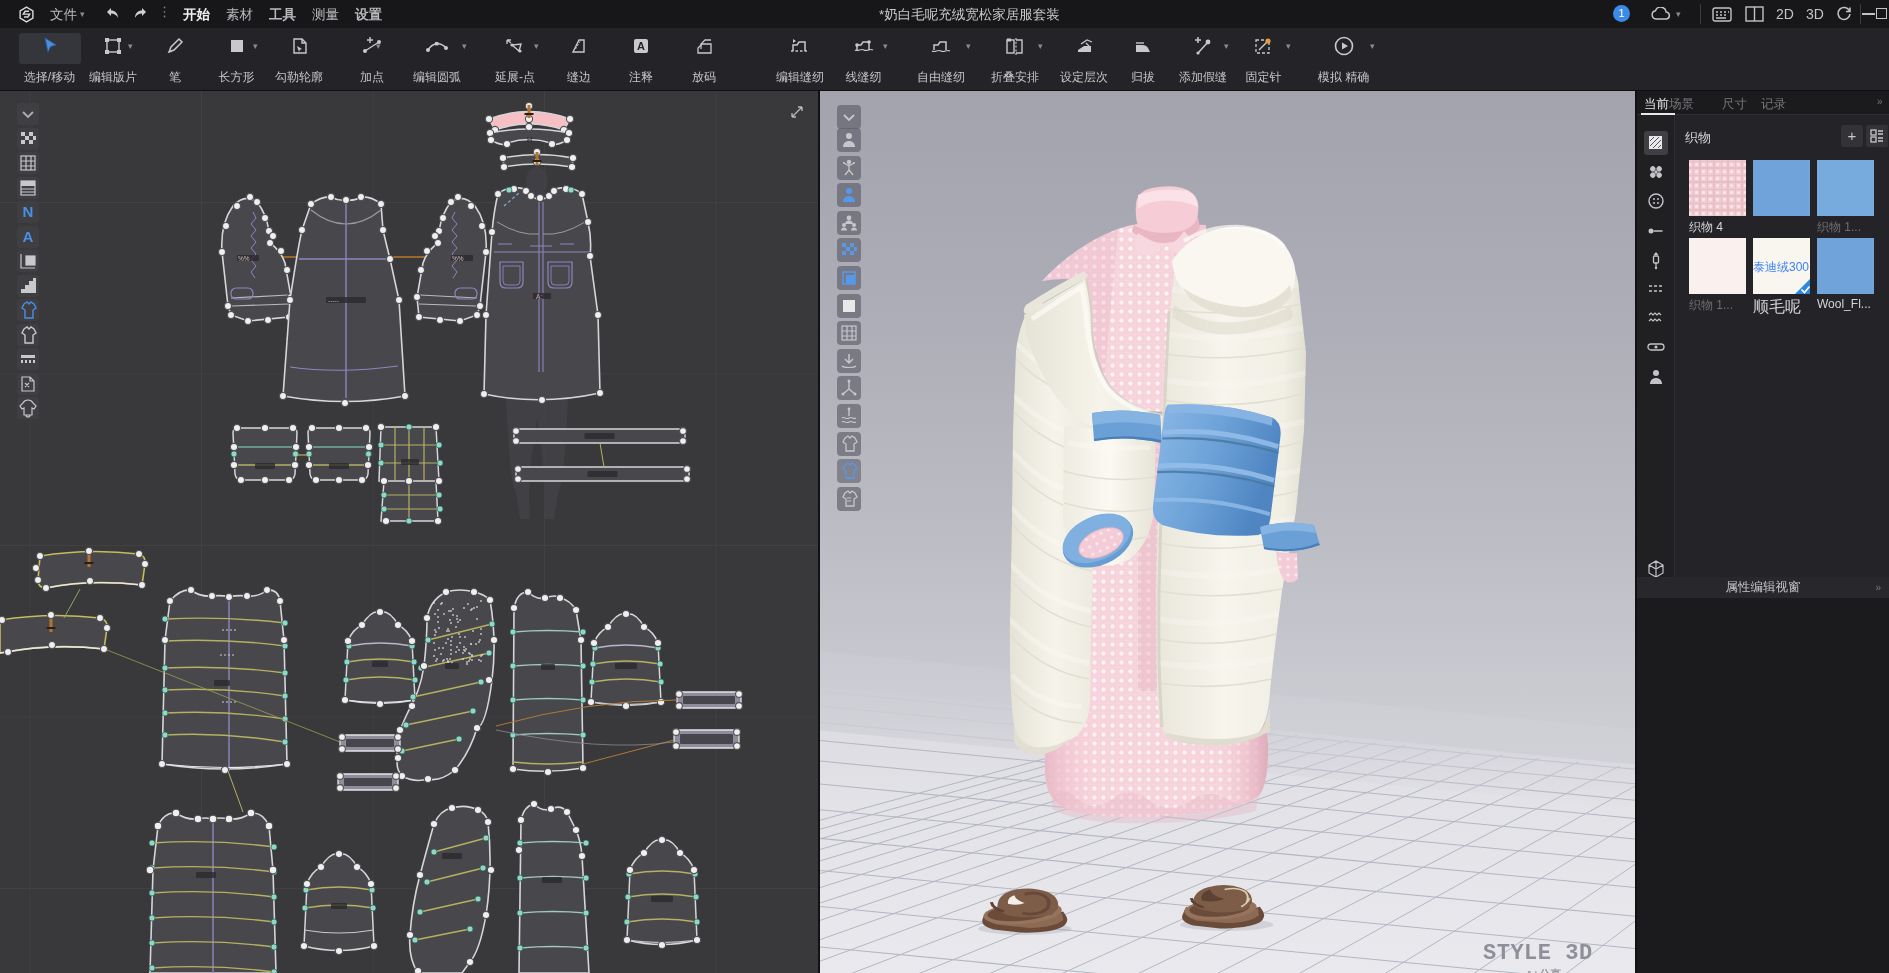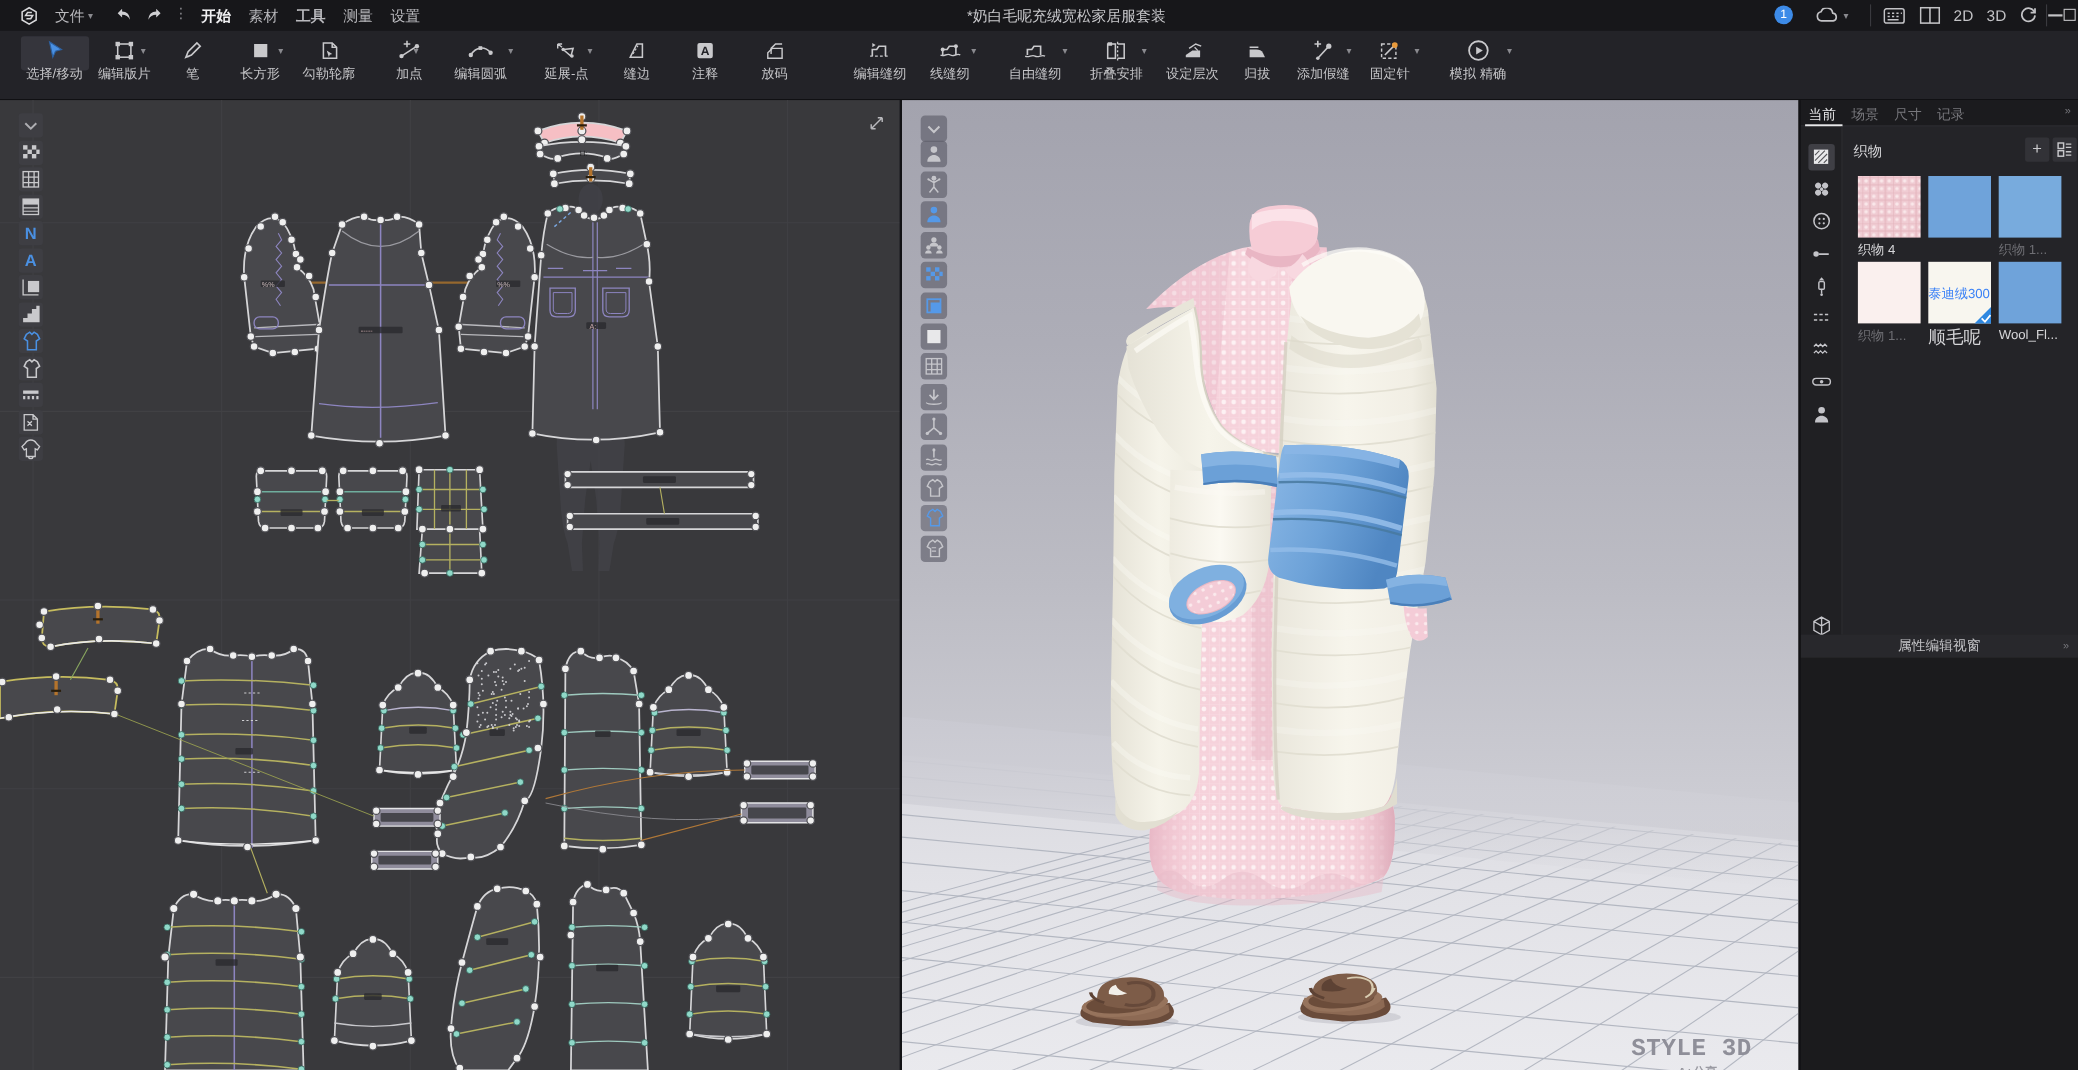--- a/index.html
+++ b/index.html
@@ -3,21 +3,21 @@
 *{margin:0;padding:0;box-sizing:border-box;}
 html,body{width:1889px;height:973px;overflow:hidden;background:#17171a;}
 body{font-family:"Liberation Sans",sans-serif;}
 #app{position:absolute;top:0;left:0;width:1889px;height:709px;}
 .abs{position:absolute;}
 #topbar{left:0;top:0;width:1889px;height:28px;background:#17171a;color:#c3c3c6;}
 #toolbar{left:0;top:28px;width:1889px;height:63px;background:#232328;border-bottom:1px solid #101013;}
 .menuitem{position:absolute;top:6px;font-size:13.5px;color:#b9b9bd;}
 .tbtn{position:absolute;top:4px;text-align:center;color:#c6c6c9;font-size:12px;}
 .tbtn .ic{height:27px;display:flex;align-items:center;justify-content:center;}
-.tbtn .lb{margin-top:0;white-space:nowrap;}
+.tbtn .lb{margin-top:10px;white-space:nowrap;}
 .caret{position:absolute;color:#8a8a8f;font-size:9px;top:13px;}
 #p2d{left:0;top:91px;width:818px;height:882px;background:#39393c;overflow:hidden;}
 #p3d{left:820px;top:91px;width:815px;height:882px;overflow:hidden;background:linear-gradient(180deg,#a3a3ae 0%,#adadb7 25%,#bcbcc4 50%,#cbcbd2 70%,#d6d6dc 85%,#dcdce1 100%);font-family:Liberation Mono, monospace;}
 #pright{left:1637px;top:91px;width:252px;height:882px;background:#242428;}
 .stripbtn{position:absolute;width:22px;height:22px;border-radius:3px;background:#404045;display:flex;align-items:center;justify-content:center;}
 .strip3btn{position:absolute;width:24px;height:24px;border-radius:4px;background:rgba(94,94,106,.66);display:flex;align-items:center;justify-content:center;}
 </style></head>
 <body>
 <div id="app">
 <div id="topbar" class="abs">
@@ -31,21 +31,21 @@
         <path d="M6 2 L2 6 L6 10 V7.5 C9 7.5 12 9 13 12 C13 7 10 4.5 6 4.5 Z" fill="#cfcfd2"></path>
       </svg>
       <svg class="abs" style="left:132px;top:6px" width="16" height="15" viewBox="0 0 16 15">
         <path d="M10 2 L14 6 L10 10 V7.5 C7 7.5 4 9 3 12 C3 7 6 4.5 10 4.5 Z" fill="#cfcfd2"></path>
       </svg>
       <div class="menuitem" style="left:158px;top:4px;color:#8a8a8f;font-size:13px;">⋮</div>
       <div class="menuitem" style="left:183px;color:#f0f0f2;font-weight:bold;text-align:center;">开始</div>
       <div class="menuitem" style="left:226px;color:#b9b9bd;font-weight:normal;">素材</div>
       <div class="menuitem" style="left:269px;color:#b9b9bd;font-weight:bold;">工具</div>
       <div class="menuitem" style="left:312px;color:#b9b9bd;font-weight:normal;">测量</div>
-      <div class="menuitem" style="left:355px;color:#b9b9bd;font-weight:normal;">设置</div>
+      <div class="menuitem" style="left:355px;color:#b9b9bd;font-weight:bold;">设置</div>
       <div class="menuitem" style="left:879px;color:#c9c9cc;">*奶白毛呢充绒宽松家居服套装</div>
       <div class="abs" style="left:1613px;top:5px;width:17px;height:17px;border-radius:50%;background:#3d8be8;color:#fff;font-size:11px;text-align:center;line-height:17px;">1</div>
       <svg class="abs" style="left:1650px;top:7px" width="22" height="14" viewBox="0 0 22 14">
         <path d="M6 12 a4.2 4.2 0 0 1 -.5 -8.3 a5.5 5.5 0 0 1 10.6 1.2 a3.6 3.6 0 0 1 .4 7.1 Z" fill="none" stroke="#c3c3c6" stroke-width="1.5"></path>
       </svg>
       <div class="menuitem" style="left:1676px;top:9px;font-size:9px;color:#8a8a8f;">▾</div>
       <div class="abs" style="left:1700px;top:4px;width:1px;height:20px;background:#3a3a3f;"></div>
       <svg class="abs" style="left:1712px;top:7px" width="20" height="15" viewBox="0 0 20 15">
         <rect x="1" y="1" width="18" height="13" rx="2" fill="none" stroke="#c3c3c6" stroke-width="1.4"></rect>
         <path d="M4 5 h2 M8 5 h2 M12 5 h2 M16 5 h1 M4 8 h2 M8 8 h2 M12 8 h2 M4 11 h10" stroke="#c3c3c6" stroke-width="1.3"></path>
@@ -1284,21 +1284,21 @@
           <path d="M8 9 h4 M8 12 h4" stroke="#c6c6cb"></path>
         </svg>
       </div>
       <div class="abs" style="left:663px;top:850px;color:#8f8f99;font-size:22px;font-weight:bold;letter-spacing:0.5px;">STYLE 3D</div>
       <div class="abs" style="left:706px;top:876px;color:#9a9aa2;font-size:11px;font-weight:bold;">A+分享</div>
     </div>
 <div id="pright" class="abs">
       <div class="abs" style="left:0;top:0;width:252px;height:24px;background:#1b1b1e;border-bottom:1px solid #303036;"></div>
       <div class="abs" style="left:4px;top:22px;width:34px;height:2px;background:#e8e8ea;"></div>
       <div class="abs" style="left:7px;top:5px;font-size:12.5px;color:#e8e8ea;">当前</div>
-      <div class="abs" style="left:46px;top:5px;font-size:12.5px;color:#77777c;">场景</div>
+      <div class="abs" style="left:32px;top:5px;font-size:12.5px;color:#77777c;">场景</div>
       <div class="abs" style="left:85px;top:5px;font-size:12.5px;color:#77777c;">尺寸</div>
       <div class="abs" style="left:124px;top:5px;font-size:12.5px;color:#77777c;">记录</div>
       <div class="abs" style="left:240px;top:5px;font-size:10px;color:#77777c;">»</div>
       <div class="abs" style="left:0;top:24px;width:38px;height:462px;background:#202023;border-right:1px solid #2e2e33;"></div>
       <div class="abs" style="left:7px;top:40px;width:24px;height:24px;border-radius:3px;background:#3f3f45;display:flex;align-items:center;justify-content:center;">
         <svg width="20" height="20" viewBox="0 0 20 20" style="">
           <rect x="3" y="3" width="13" height="13" fill="#e8e8ea"></rect>
           <path d="M4 8 l4-4 M4 13 l9-9 M7 15 l8-8 M12 15 l3-3" stroke="#55555a" stroke-width="1"></path>
         </svg>
       </div>

